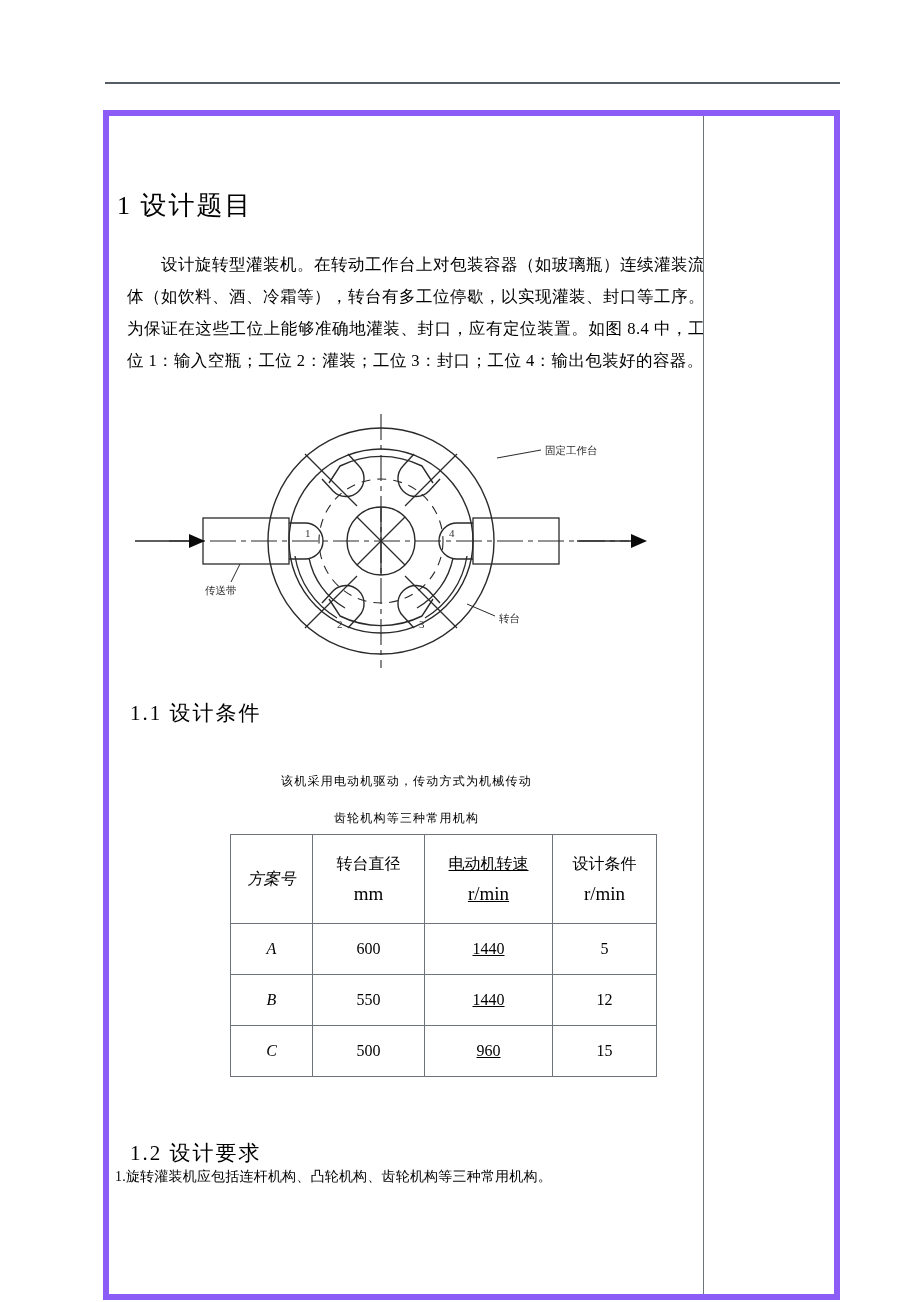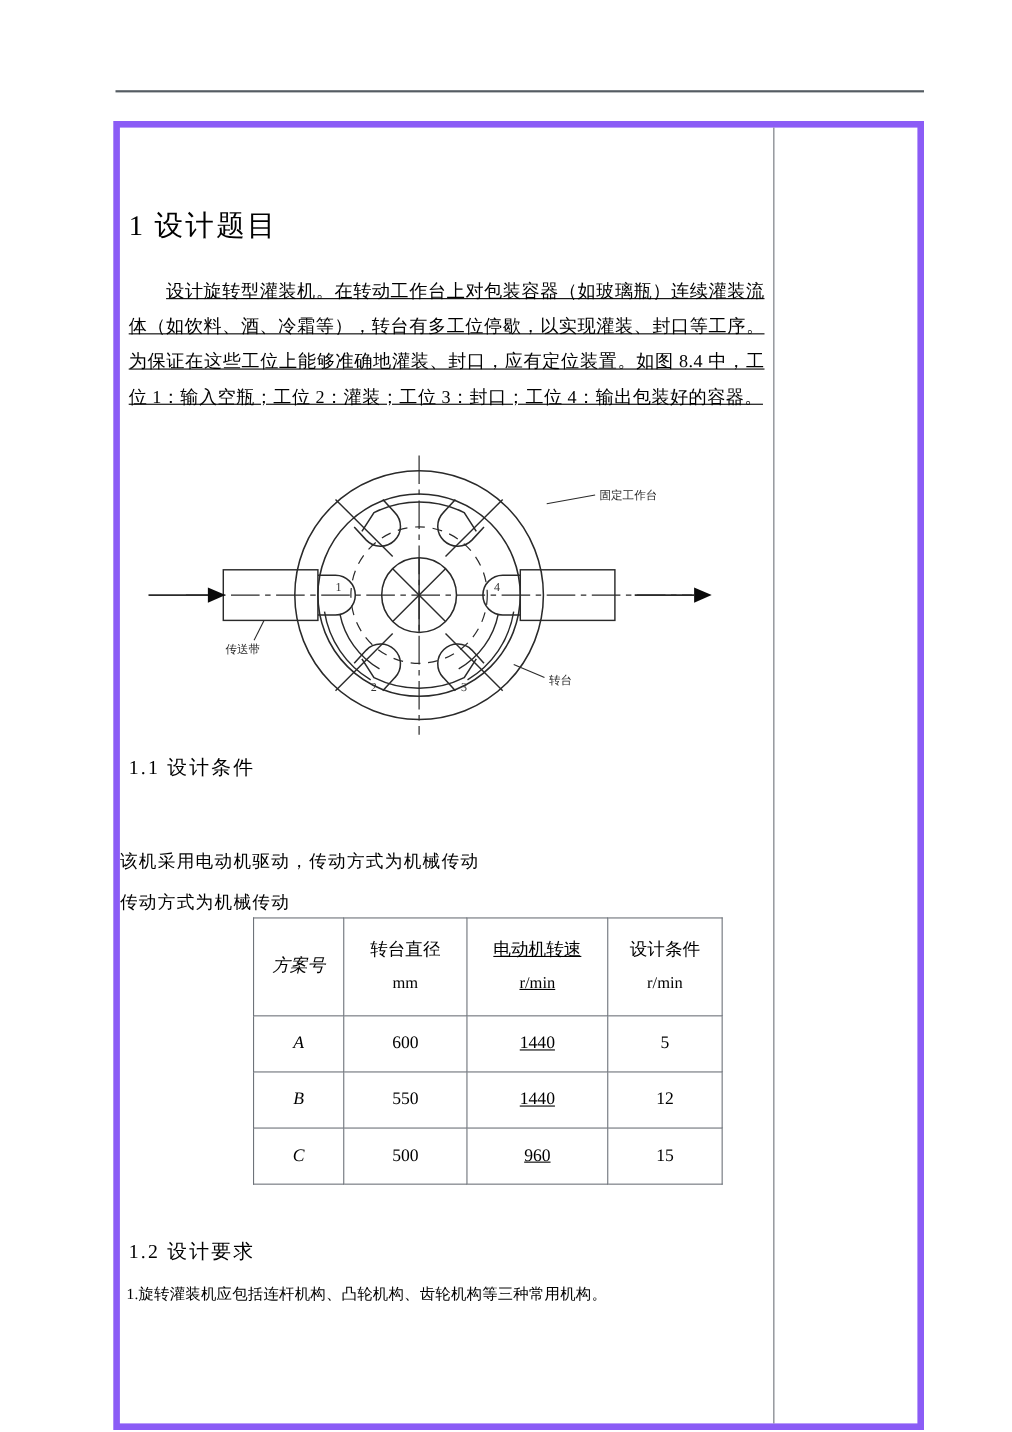--- a/index.html
+++ b/index.html
@@ -65,50 +65,50 @@
     left: 8px;
     top: 72px;
     font-size: 26px;
     font-weight: normal;
     letter-spacing: 2px;
     white-space: nowrap;
   }
 
   .body-par {
     position: absolute;
-    left: 8px;
+    left: 18px;
     top: 116px;
     width: 578px;
     font-size: 16.5px;
     line-height: 32px;
     text-align: justify;
     text-justify: inter-ideograph;
     letter-spacing: 0.4px;
-    text-decoration: underline;
   }
   .body-par .indent { display: inline-block; width: 34px; }
 
   h2.doc-h2 {
-    margin: 0;
+    margin: 13px;
     padding: 0;
     position: absolute;
     left: 8px;
-    font-size: 18px;
+    font-size: 21px;
     font-weight: normal;
     letter-spacing: 2px;
     white-space: nowrap;
   }
   h2.h2-conditions { top: 570px; }
   h2.h2-requirements { top: 1010px; }
 
   .centered-line {
     position: absolute;
     left: 0;
     width: 595px;
-    font-size: 16px;
+    text-align: center;
+    font-size: 12px;
     letter-spacing: 1.2px;
   }
   .line-drive { top: 657px; }
   .line-tabcap { top: 694px; }
 
   .req-line {
     position: absolute;
     left: 6px;
     top: 1052px;
     font-size: 14px;
@@ -134,21 +134,21 @@
     height: 88px;
     line-height: 30px;
     text-align: center;
   }
   table.spec td.dcell { height: 50px; }
   .col-a { width: 81px; font-style: italic; }
   .col-b { width: 111px; }
   .col-c { width: 127px; text-decoration: underline; }
   .col-d { width: 103px; }
   .hdr-top { display: block; }
-  .hdr-unit { display: block; margin-top: 0; font-size: 15px; }
+  .hdr-unit { display: block; margin-top: 0; font-size: 19px; }
 
   
   .figure-wrap {
     position: absolute;
     left: 0;
     top: 290px;
     width: 595px;
     height: 270px;
   }
   .figure-wrap svg { display: block; }
@@ -246,21 +246,21 @@
 
           <text class="fig-label" x="436" y="48">固定工作台</text>
           <text class="fig-label" x="96" y="188">传送带</text>
           <text class="fig-label" x="390" y="216">转台</text>
         </svg>
       </div>
 
       <h2 class="doc-h2 h2-conditions">1.1 设计条件</h2>
 
       <div class="centered-line line-drive">该机采用电动机驱动，传动方式为机械传动</div>
-      <div class="centered-line line-tabcap">传动方式为机械传动</div>
+      <div class="centered-line line-tabcap">齿轮机构等三种常用机构</div>
 
       <table class="spec">
         <tbody>
           <tr>
             <td class="hcell col-a">
               <span class="hdr-top">方案号</span>
             </td>
             <td class="hcell col-b">
               <span class="hdr-top">转台直径</span>
               <span class="hdr-unit">mm</span>

